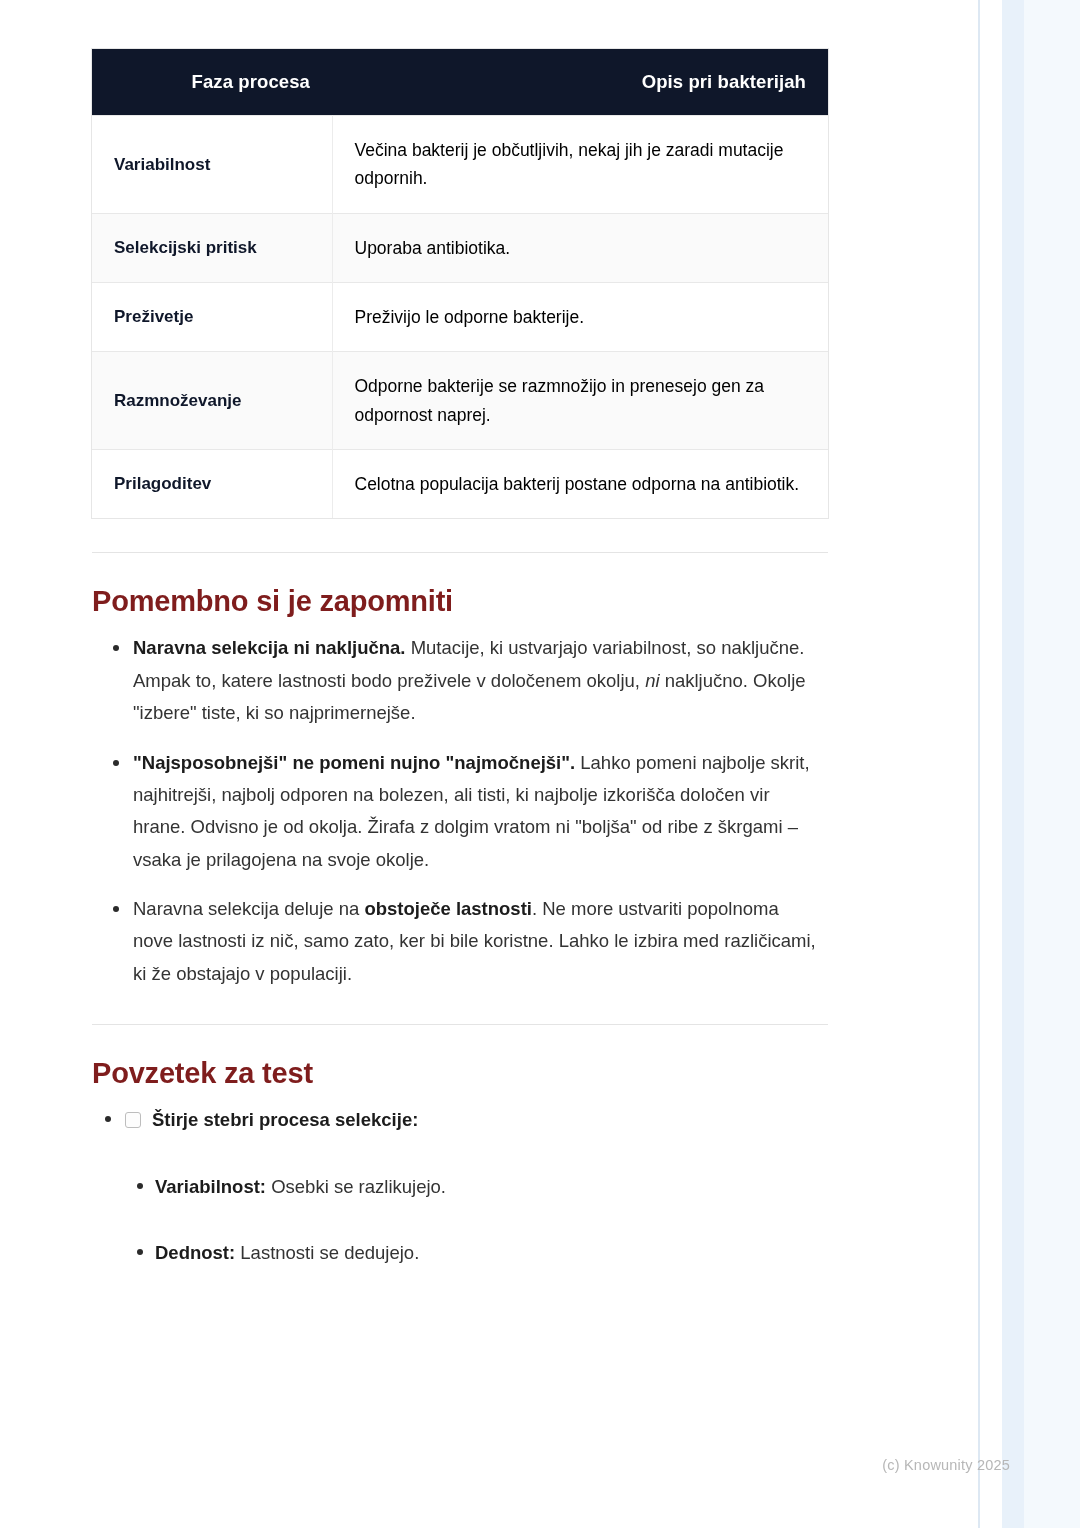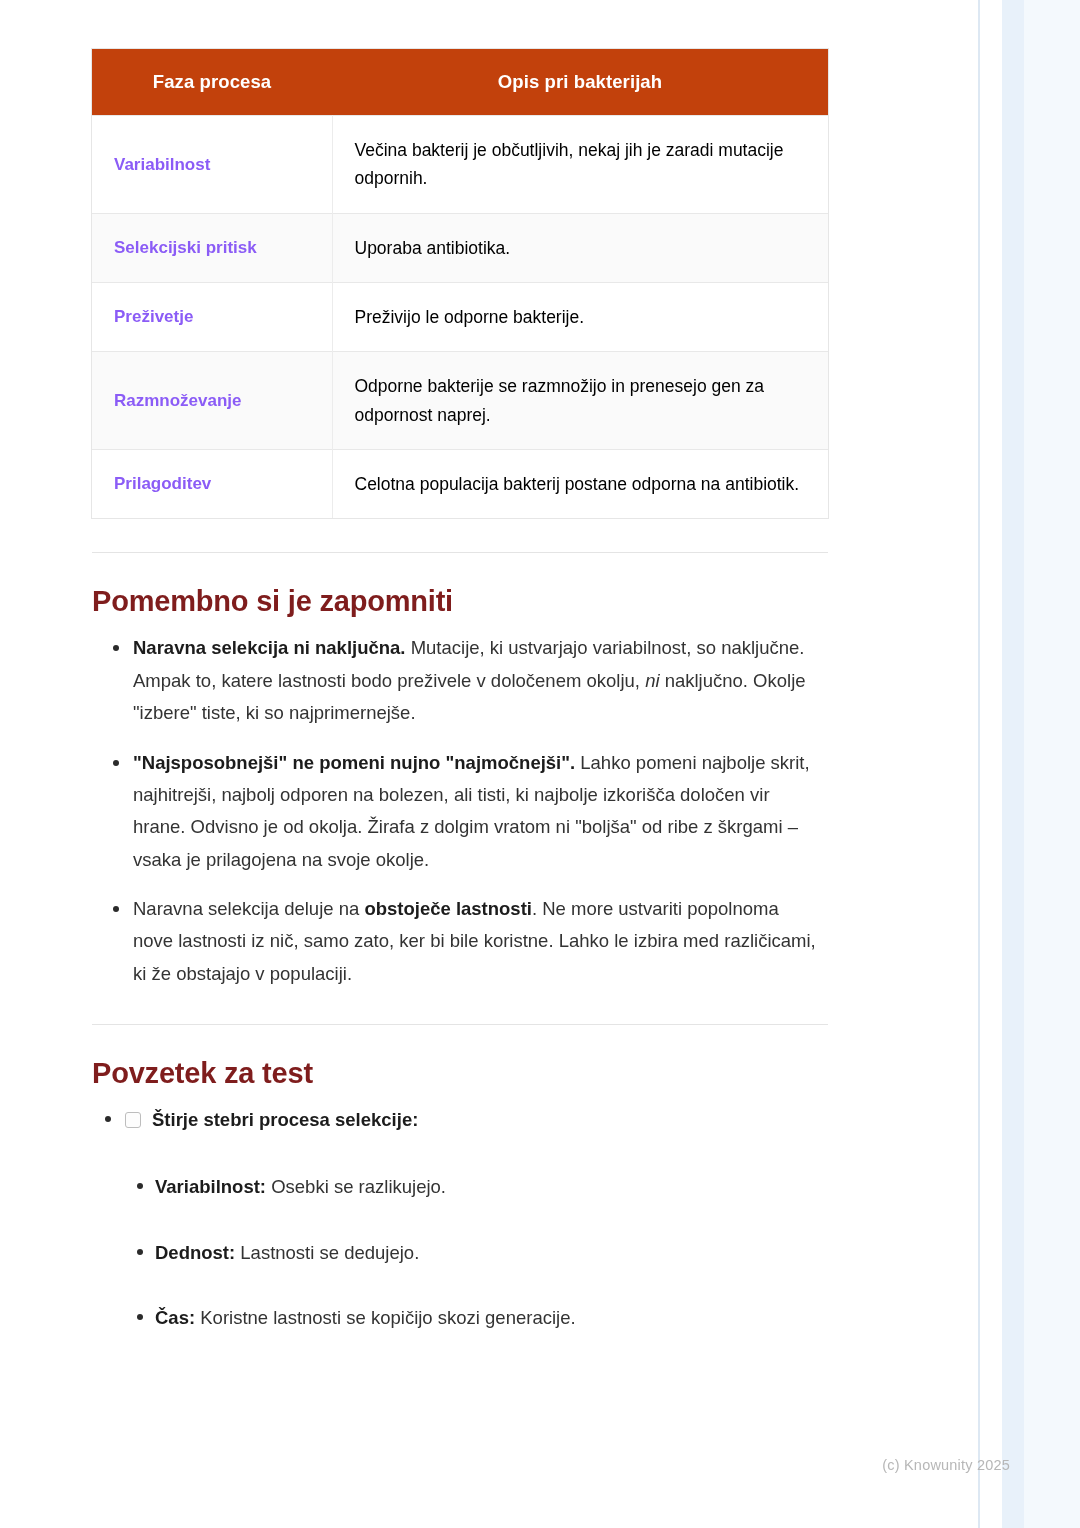--- a/index.html
+++ b/index.html
@@ -46,40 +46,40 @@
 
   
   table.proc {
     border-collapse: collapse;
     width: 736px;
     margin-top: 49px;
     table-layout: fixed;
     box-shadow: 0 0 0 1px #e6e6e6;
   }
   table.proc th {
-    background: #c2410c;
+    background: #0f172a;
     color: #ffffff;
     font-size: 18.5px;
     font-weight: bold;
-    text-align: center;
+    text-align: right;
     padding: 22px 22px;
     letter-spacing: .1px;
   }
   table.proc th.c1 { width: 196px; }
   table.proc td {
     border-top: 1px solid #e8e8e8;
     padding: 20px 22px;
     font-size: 17.5px;
     line-height: 1.62;
     vertical-align: middle;
     color: #000000;
   }
   table.proc td.phase {
     font-weight: bold;
-    color: #8b5cf6;
+    color: #0f172a;
     font-size: 17px;
     border-right: 1px solid #ececec;
   }
   table.proc tr.alt td { background: #fafafa; }
 
   
   .divider {
     height: 1px;
     background: #e4e4e4;
     margin: 34px 0 0 0;
@@ -256,23 +256,20 @@
     <ul class="checklist">
       <li>
         <span class="cb"></span><b class="strong">Štirje stebri procesa selekcije:</b>
         <ul class="sublist">
           <li>
             <b class="strong">Variabilnost:</b><span> Osebki se razlikujejo.</span>
           </li>
           <li>
             <b class="strong">Dednost:</b><span> Lastnosti se dedujejo.</span>
           </li>
-          <li>
-            <b class="strong">Čas:</b><span> Koristne lastnosti se kopičijo skozi generacije.</span>
-          </li>
         </ul>
       </li>
     </ul>
 
   </div>
 
   <div class="watermark">(c) Knowunity 2025</div>
 
 </div>
 

